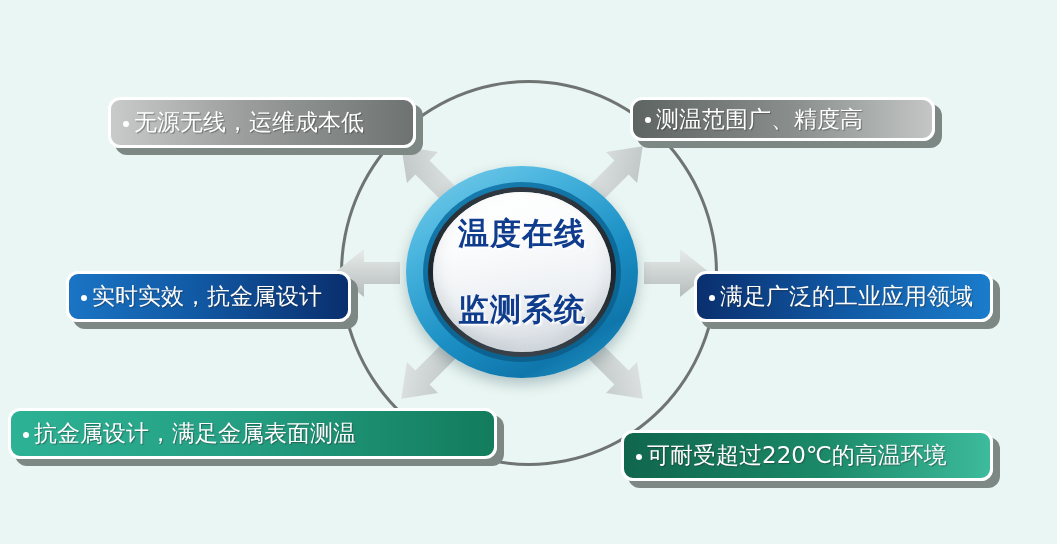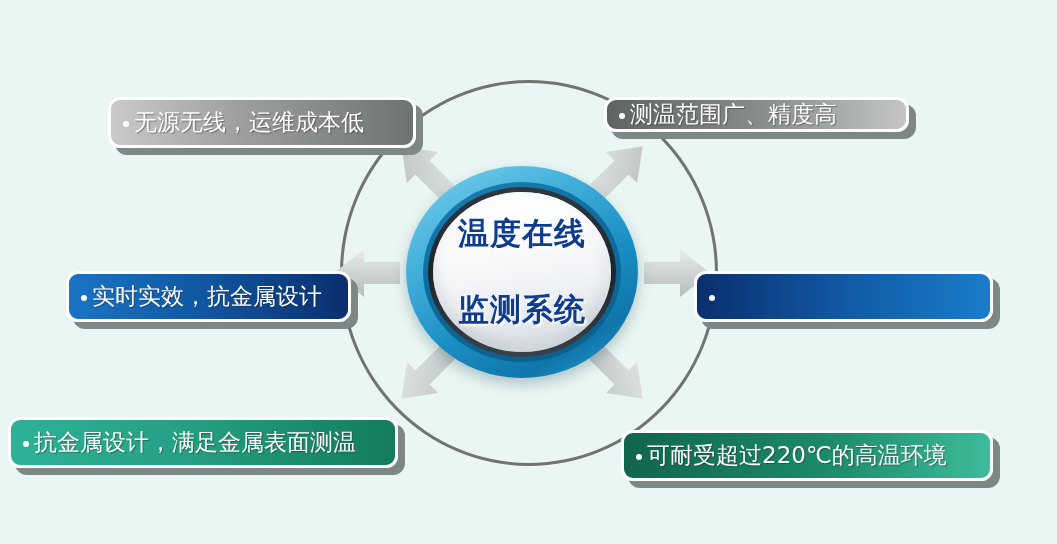--- a/index.html
+++ b/index.html
@@ -129,33 +129,33 @@
     top: 1px;
   }
   .box .label { display: inline-block; }
 
   
   #box-tl {
     left: 108px; top: 75px; width: 308px; height: 51px;
     background: linear-gradient(90deg, #c9cbca 0%, #9a9d9c 45%, #6e7371 100%);
   }
   #box-tr {
-    left: 604px; top: 75px; width: 305px; height: 35px;
+    left: 630px; top: 75px; width: 305px; height: 44px;
     background: linear-gradient(90deg, #5e6462 0%, #8b908e 55%, #c3c6c5 100%);
   }
   #box-ml {
     left: 66px; top: 249px; width: 285px; height: 51px;
     background: linear-gradient(90deg, #1a74c4 0%, #1159a4 45%, #0a2f6e 100%);
   }
   #box-mr {
     left: 694px; top: 249px; width: 299px; height: 51px;
     background: linear-gradient(90deg, #0a2f6e 0%, #1159a4 50%, #1a7ccb 100%);
   }
   #box-bl {
-    left: 8px; top: 395px; width: 390px; height: 51px;
+    left: 8px; top: 386px; width: 489px; height: 51px;
     background: linear-gradient(90deg, #2db295 0%, #25a084 45%, #137c5d 100%);
   }
   #box-br {
     left: 621px; top: 408px; width: 372px; height: 51px;
     background: linear-gradient(90deg, #10664d 0%, #1b8a69 55%, #3dbb9c 100%);
   }
 </style>
 </head>
 <body>
 
@@ -235,20 +235,21 @@
     <span class="label">测温范围广、精度高</span>
   </div>
 
   <div class="box" id="box-ml">
     <span class="bullet"></span>
     <span class="label">实时实效，抗金属设计</span>
   </div>
 
   <div class="box" id="box-mr">
     <span class="bullet"></span>
+    <span class="label">满足广泛的工业应用领域</span>
   </div>
 
   <div class="box" id="box-bl">
     <span class="bullet"></span>
     <span class="label">抗金属设计，满足金属表面测温</span>
   </div>
 
   <div class="box" id="box-br">
     <span class="bullet"></span>
     <span class="label">可耐受超过220℃的高温环境</span>

